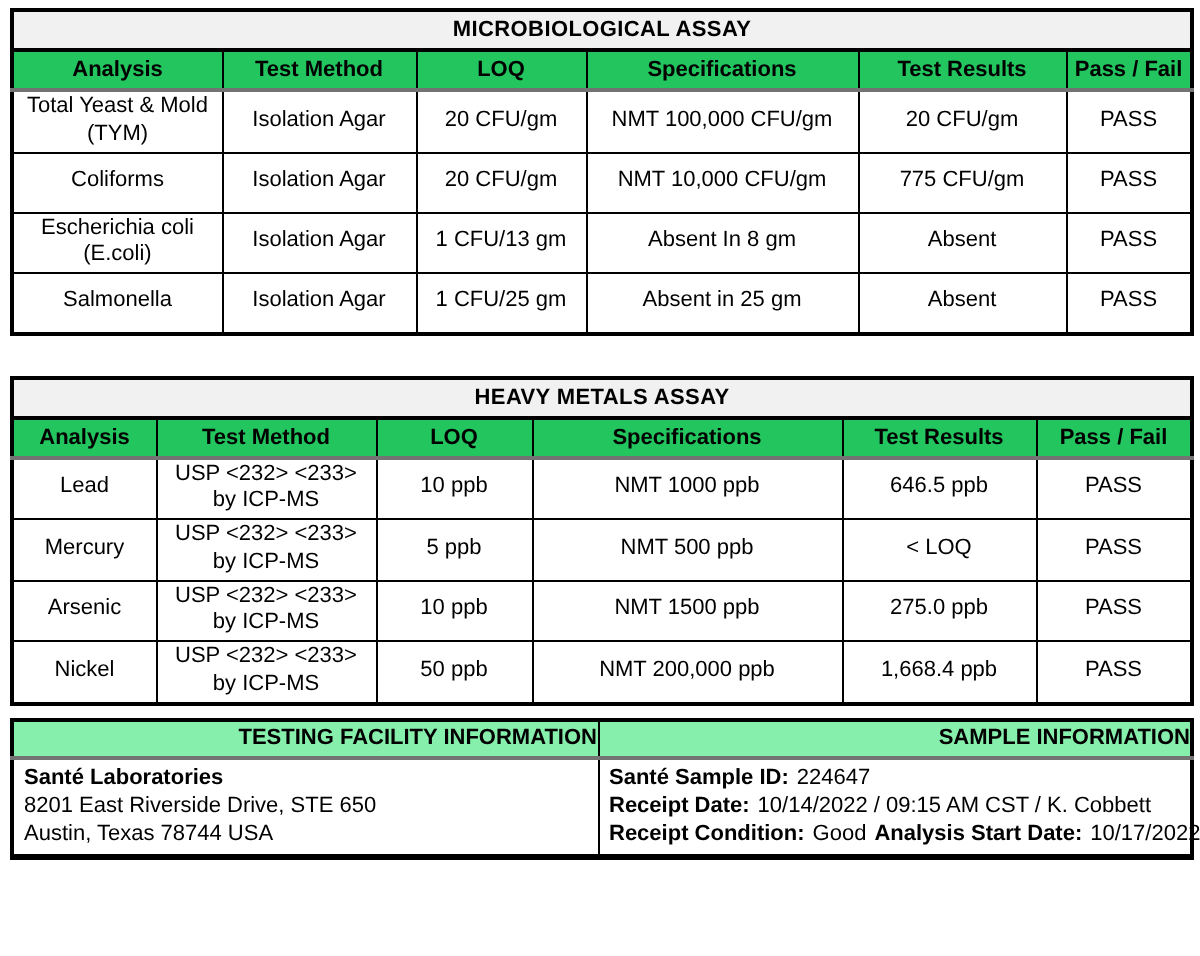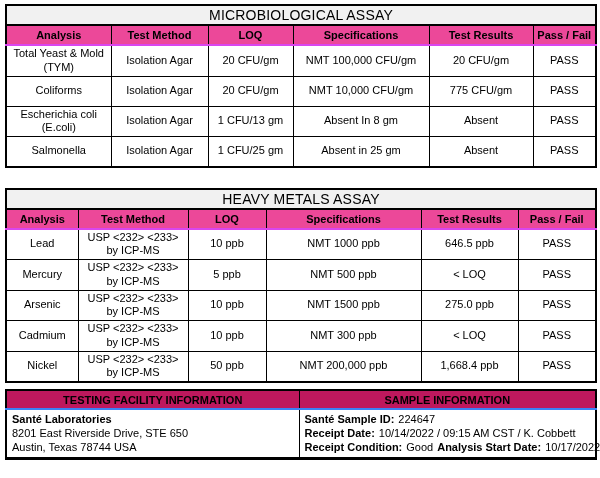--- a/index.html
+++ b/index.html
@@ -11,53 +11,53 @@
     overflow:hidden;
   }
   .page { padding:4px 5px 0 5px; }
 
   table { border-collapse:collapse; table-layout:fixed; width:590px; }
   .assay-table { border:2px solid #000; }
   .assay-table td, .assay-table th { border:1px solid #000; text-align:center; vertical-align:middle; }
 
   .title-row th {
     background:#f1f1f1;
-    font-weight:normal;
-    font-size:14px;
+    font-weight:bold;
+    font-size:11px;
     height:20px;
     border-bottom:2px solid #000;
     letter-spacing:.2px;
   }
   .head-row th {
-    background:#ec4899;
+    background:#22c55e;
     font-weight:bold;
     font-size:11px;
     height:20px;
-    border-bottom:2px solid #d946ef;
+    border-bottom:2px solid #737373;
   }
   .data-row td {
     font-size:11px;
     height:30px;
     line-height:1.25;
     padding:1px 3px;
   }
 
   .gap-lg { height:20px; }
   .gap-sm { height:6px; }
 
   .info-table { border:2px solid #000; border-bottom:3px solid #000; }
   .info-table th, .info-table td { border:1px solid #000; }
   .info-table th {
-    background:#be185d;
+    background:#86efac;
     font-weight:bold;
     font-size:11px;
     height:19px;
-    text-align:center;
+    text-align:right;
     vertical-align:middle;
-    border-bottom:2px solid #3b82f6;
+    border-bottom:2px solid #737373;
   }
   .info-table td {
     vertical-align:top;
     font-size:11px;
     padding:2px 5px 3px 5px;
   }
   .info-line { line-height:14px; white-space:nowrap; }
   .info-line b { font-weight:bold; }
   .seg2 { margin-left:4px; }
 </style>
@@ -172,31 +172,20 @@
       <td>
         <div>USP &lt;232&gt; &lt;233&gt;</div>
         <div>by ICP-MS</div>
       </td>
       <td>10 ppb</td>
       <td>NMT 1500 ppb</td>
       <td>275.0 ppb</td>
       <td>PASS</td>
     </tr>
     <tr class="data-row">
-      <td>Cadmium</td>
-      <td>
-        <div>USP &lt;232&gt; &lt;233&gt;</div>
-        <div>by ICP-MS</div>
-      </td>
-      <td>10 ppb</td>
-      <td>NMT 300 ppb</td>
-      <td>&lt; LOQ</td>
-      <td>PASS</td>
-    </tr>
-    <tr class="data-row">
       <td>Nickel</td>
       <td>
         <div>USP &lt;232&gt; &lt;233&gt;</div>
         <div>by ICP-MS</div>
       </td>
       <td>50 ppb</td>
       <td>NMT 200,000 ppb</td>
       <td>1,668.4 ppb</td>
       <td>PASS</td>
     </tr>

